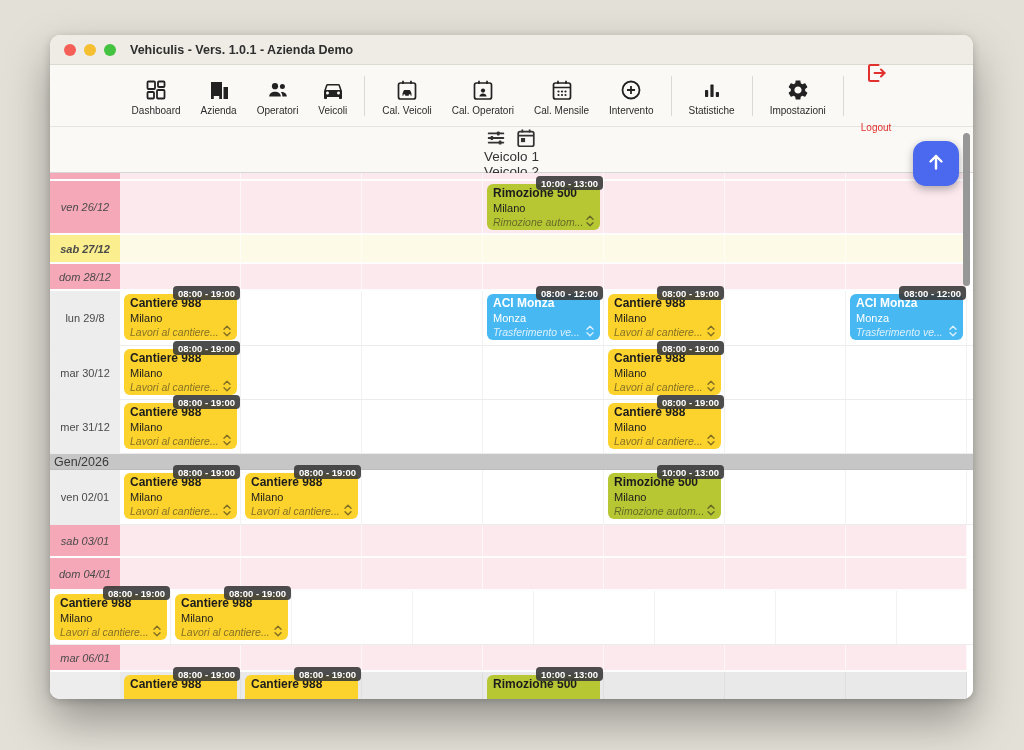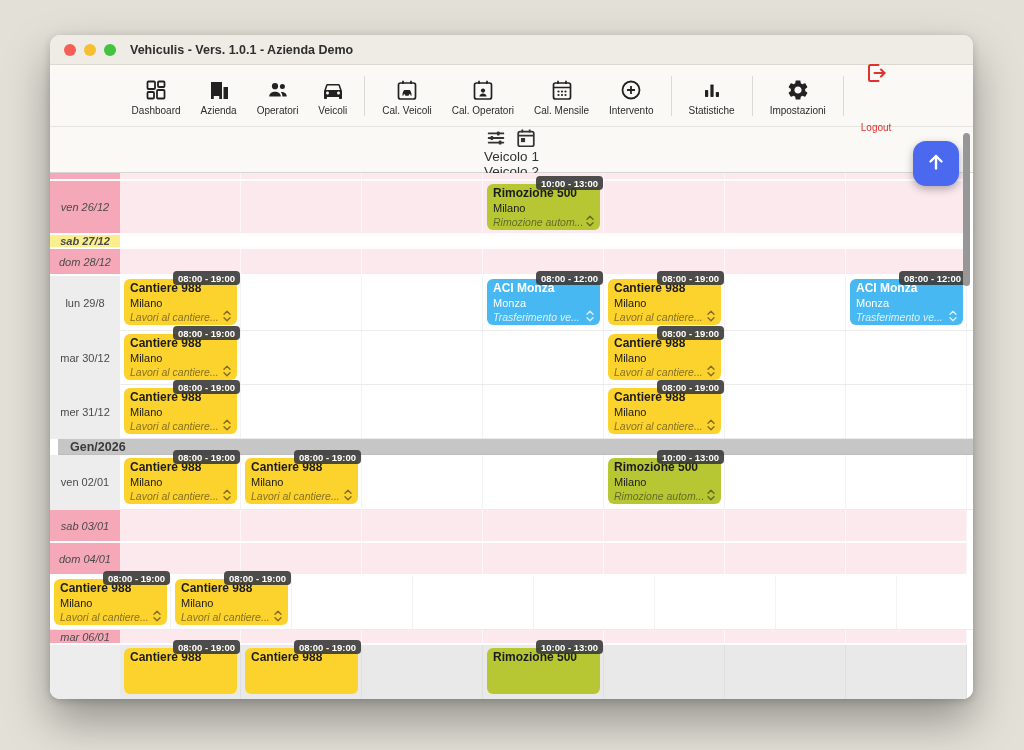--- a/index.html
+++ b/index.html
@@ -65,22 +65,22 @@
   .row.weekday .cell { background:#ffffff; border-right:1px solid rgba(0,0,0,.05); }
   .row.holiday, .row.saturday { border-bottom:2px solid #fdfdfd; }
   .row.holiday .row-label { background:#f5a9b8; font-style:italic; }
   .row.holiday .cell { background:#fbe9ee; border-right:1px solid rgba(255,255,255,.65); }
   .row.saturday .row-label { background:#fbee8e; font-style:italic; font-weight:700; }
   .row.saturday .cell { background:#fdfbe7; border-right:1px solid rgba(255,255,255,.65); }
   .row.clipped .row-label { background:#ededed; }
   .row.clipped .cell { background:#e9e9e9; border-right:1px solid rgba(0,0,0,.04); }
   .divider {
     background:#c6c6c6; border-bottom:1px solid #bdbdbd;
-    display:flex; align-items:center; padding-left:12px;
-    font-size:12.5px; font-weight:700; color:#3a3a3a;margin-left:8px;
+    display:flex; align-items:center; padding-left:4px;
+    font-size:12.5px; font-weight:400; color:#3a3a3a;
   }
   
   .event {
     position:absolute; top:3px; width:113px; height:46px;
     border-radius:6px; padding:2px 6px 3px; cursor:pointer; z-index:2;
     color:#1c1c1c;
   }
   .event .badge {
     position:absolute; top:-8px; right:-3px; z-index:3;
     background:rgba(58,58,58,.9); color:#fff;
@@ -297,21 +297,21 @@
             <div class="ev-desc">
               <span>Rimozione autom...</span>
               <span><svg viewBox="0 0 8 12" fill="none" stroke="currentColor" stroke-width="1.4" stroke-linecap="round" stroke-linejoin="round">
                   <path d="M1 4.2 4 1.2l3 3"></path>
                   <path d="M1 7.8l3 3 3-3"></path>
                 </svg></span>
             </div>
           </div>
         </div>
       </div>
-      <div class="row saturday" style="height: 14px; align-items: flex-end;">
+      <div class="row saturday" style="height: 29px;">
         <div class="row-label">sab 27/12</div>
         <div class="cells">
           <div class="cell"></div>
           <div class="cell"></div>
           <div class="cell"></div>
           <div class="cell"></div>
           <div class="cell"></div>
           <div class="cell"></div>
           <div class="cell"></div>
         </div>
@@ -561,21 +561,21 @@
             <div class="ev-desc">
               <span>Lavori al cantiere...</span>
               <span><svg viewBox="0 0 8 12" fill="none" stroke="currentColor" stroke-width="1.4" stroke-linecap="round" stroke-linejoin="round">
                   <path d="M1 4.2 4 1.2l3 3"></path>
                   <path d="M1 7.8l3 3 3-3"></path>
                 </svg></span>
             </div>
           </div>
         </div>
       </div>
-      <div class="row holiday" style="height: 15px;">
+      <div class="row holiday" style="height: 27px;">
         <div class="row-label">mar 06/01</div>
         <div class="cells">
           <div class="cell"></div>
           <div class="cell"></div>
           <div class="cell"></div>
           <div class="cell"></div>
           <div class="cell"></div>
           <div class="cell"></div>
           <div class="cell"></div>
         </div>

